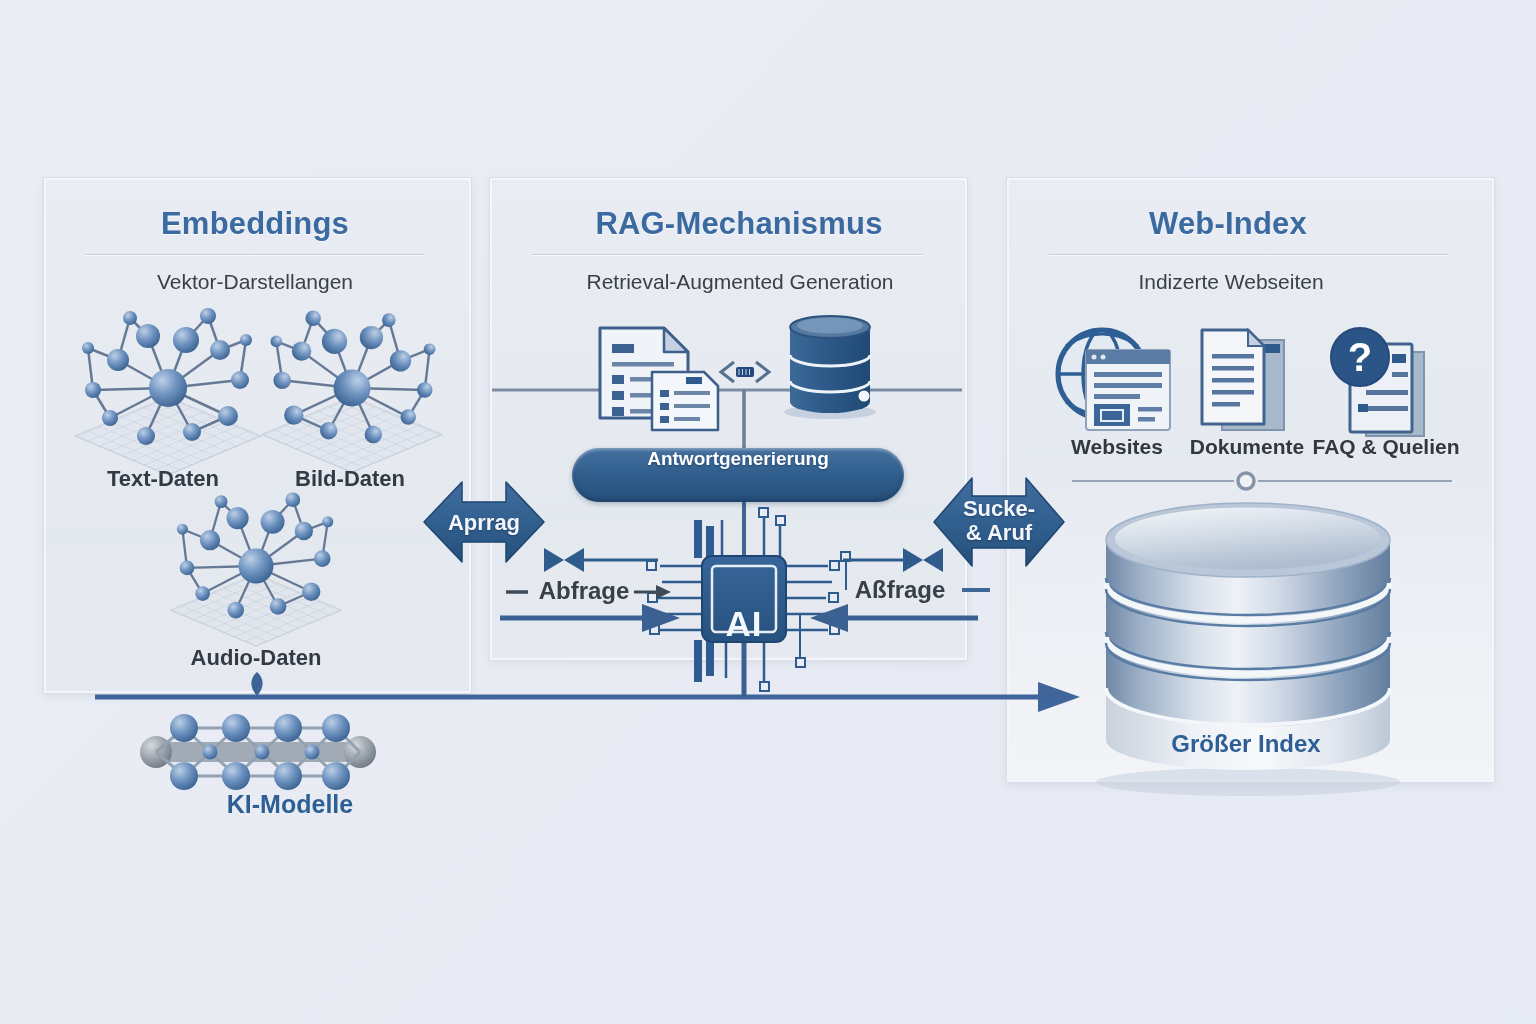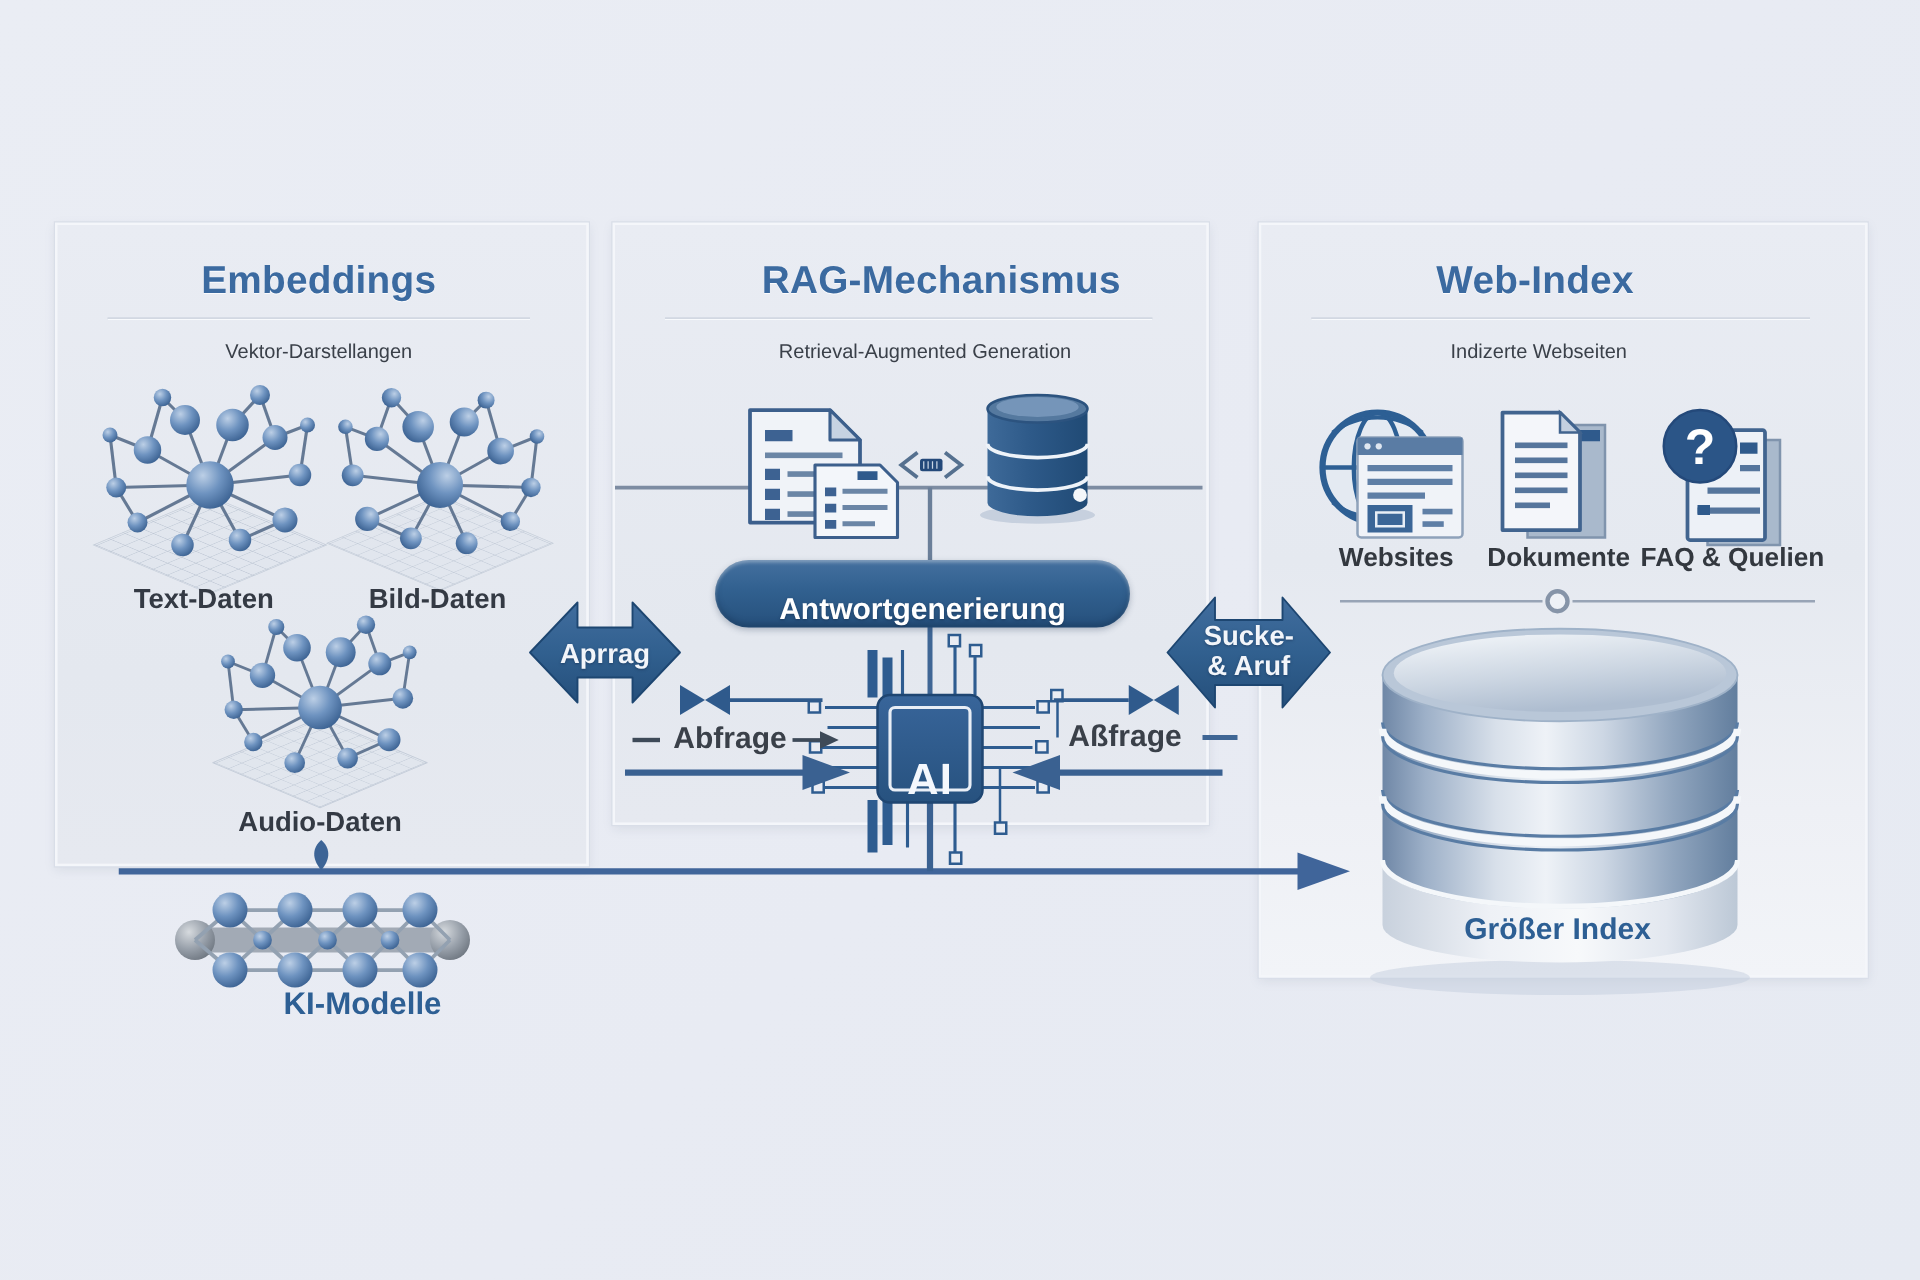--- a/index.html
+++ b/index.html
@@ -12,35 +12,35 @@
     position:absolute;
     background:linear-gradient(180deg,#e9ecf3 0%,#e4e8ef 70%,#e6e9f0 100%);
     border:2px solid #f4f6fa;
     box-shadow:0 0 0 1px #d9dee8, 0 3px 8px rgba(110,125,150,.14);
   }
   #panel-web{
     background:linear-gradient(180deg,#e9ecf3 0%,#e5e9f0 45%,#eef0f5 78%,#f2f4f8 100%);
   }
   .label{position:absolute;transform:translate(-50%,-50%);white-space:nowrap;}
   .title{font-size:31px;font-weight:bold;color:#3b6aa0;text-shadow:0 1px 0 rgba(255,255,255,.8);letter-spacing:.2px;}
-  .subtitle{font-size:16px;color:#3a4049;}
+  .subtitle{font-size:21px;color:#3a4049;}
   .hdr-divider{position:absolute;height:1px;background:#c6cdd9;border-bottom:1px solid #f8fafd;}
   .data-label{font-size:22px;font-weight:600;color:#343a44;}
   .ki-label{font-size:25px;font-weight:bold;color:#2d5f94;}
   .source-label{font-size:21px;font-weight:600;color:#33383f;}
   .index-label{font-size:24px;font-weight:600;color:#2d5f94;}
   .query-label{font-size:24px;font-weight:600;color:#3a4049;}
   .exchange-label{font-size:22px;font-weight:bold;color:#f2f5fa;text-shadow:0 1px 2px rgba(20,40,70,.5);line-height:24px;text-align:center;}
   .chip-label{font-size:35px;font-weight:bold;color:#f4f8fd;letter-spacing:1px;margin-top:24px;}
   #pill{
     position:absolute;left:572px;top:448px;width:332px;height:54px;border-radius:27px;
     background:linear-gradient(180deg,#44709f 0%,#31608f 45%,#26507c 100%);
     box-shadow:inset 0 2px 3px rgba(255,255,255,.35), inset 0 -3px 5px rgba(15,40,70,.35), 0 2px 5px rgba(40,60,90,.3);
-    display:flex;align-items:flex-end;justify-content:center;
-    color:#fff;font-weight:bold;font-size:24px;text-shadow:0 1px 2px rgba(15,35,65,.5);
+    display:flex;align-items:flex-start;justify-content:center;
+    color:#fff;font-weight:bold;font-size:19px;text-shadow:0 1px 2px rgba(15,35,65,.5);
   }
   svg{position:absolute;left:0;top:0;}
 </style>
 </head>
 <body>
 
 <div class="stage">
 
   <div class="panel" id="panel-embeddings" style="left:44px;top:178px;width:423px;height:511px;"></div>
   <div class="panel" id="panel-rag" style="left:490px;top:178px;width:473px;height:478px;"></div>
@@ -400,21 +400,21 @@
       </g>
       <ellipse cx="1248" cy="540" rx="142" ry="37" fill="#b9c7d8" stroke="#9fb2c8" stroke-width="1.5"></ellipse>
       <ellipse cx="1248" cy="538.5" rx="133" ry="31" fill="url(#metalTop)"></ellipse>
     </g>
   </svg>
 
   <div class="label title" style="left:255px;top:224px;">Embeddings</div>
   <div class="hdr-divider" style="left:86px;top:254px;width:338px;"></div>
   <div class="label subtitle" style="left:255px;top:282px;">Vektor-Darstellangen</div>
 
-  <div class="label title" style="left:739px;top:224px;margin-left:14px;">RAG-Mechanismus</div>
+  <div class="label title" style="left:739px;top:224px;">RAG-Mechanismus</div>
   <div class="hdr-divider" style="left:532px;top:254px;width:390px;"></div>
   <div class="label subtitle" style="left:740px;top:282px;">Retrieval-Augmented Generation</div>
 
   <div class="label title" style="left:1228px;top:224px;">Web-Index</div>
   <div class="hdr-divider" style="left:1049px;top:254px;width:399px;"></div>
   <div class="label subtitle" style="left:1231px;top:282px;">Indizerte Webseiten</div>
 
   <div class="label data-label" style="left:163px;top:479px;">Text-Daten</div>
   <div class="label data-label" style="left:350px;top:479px;">Bild-Daten</div>
   <div class="label data-label" style="left:256px;top:658px;">Audio-Daten</div>

